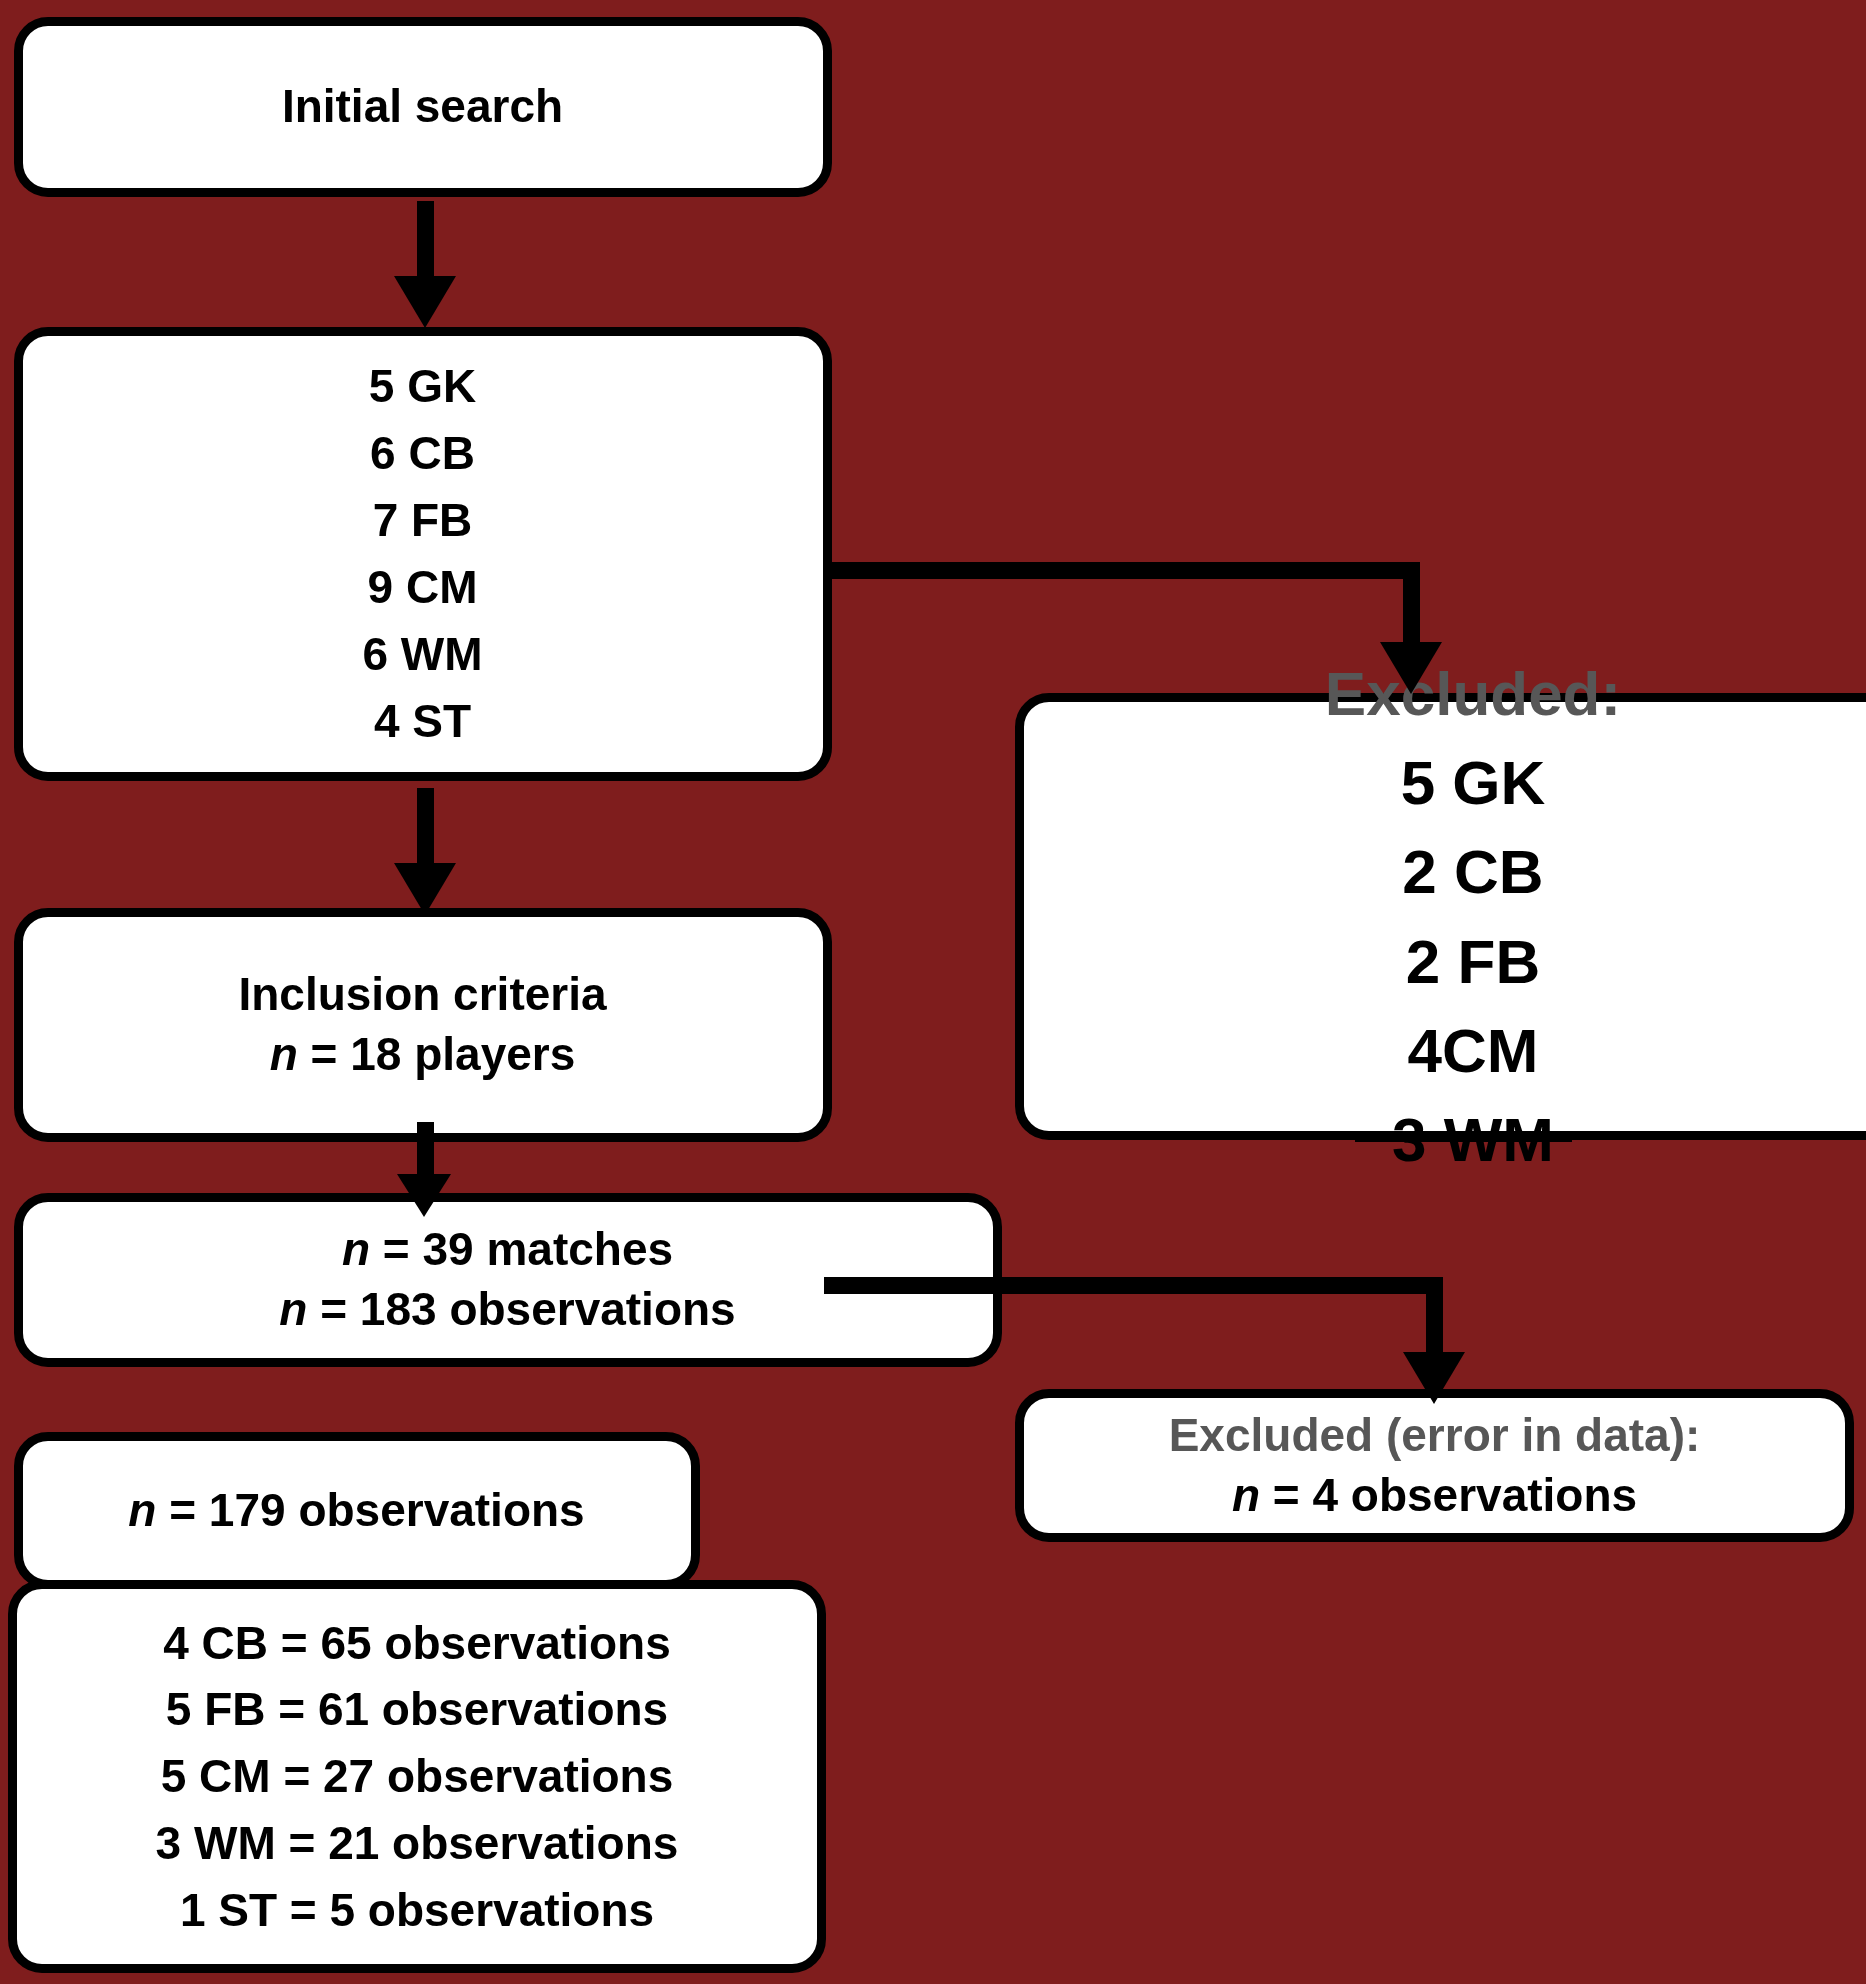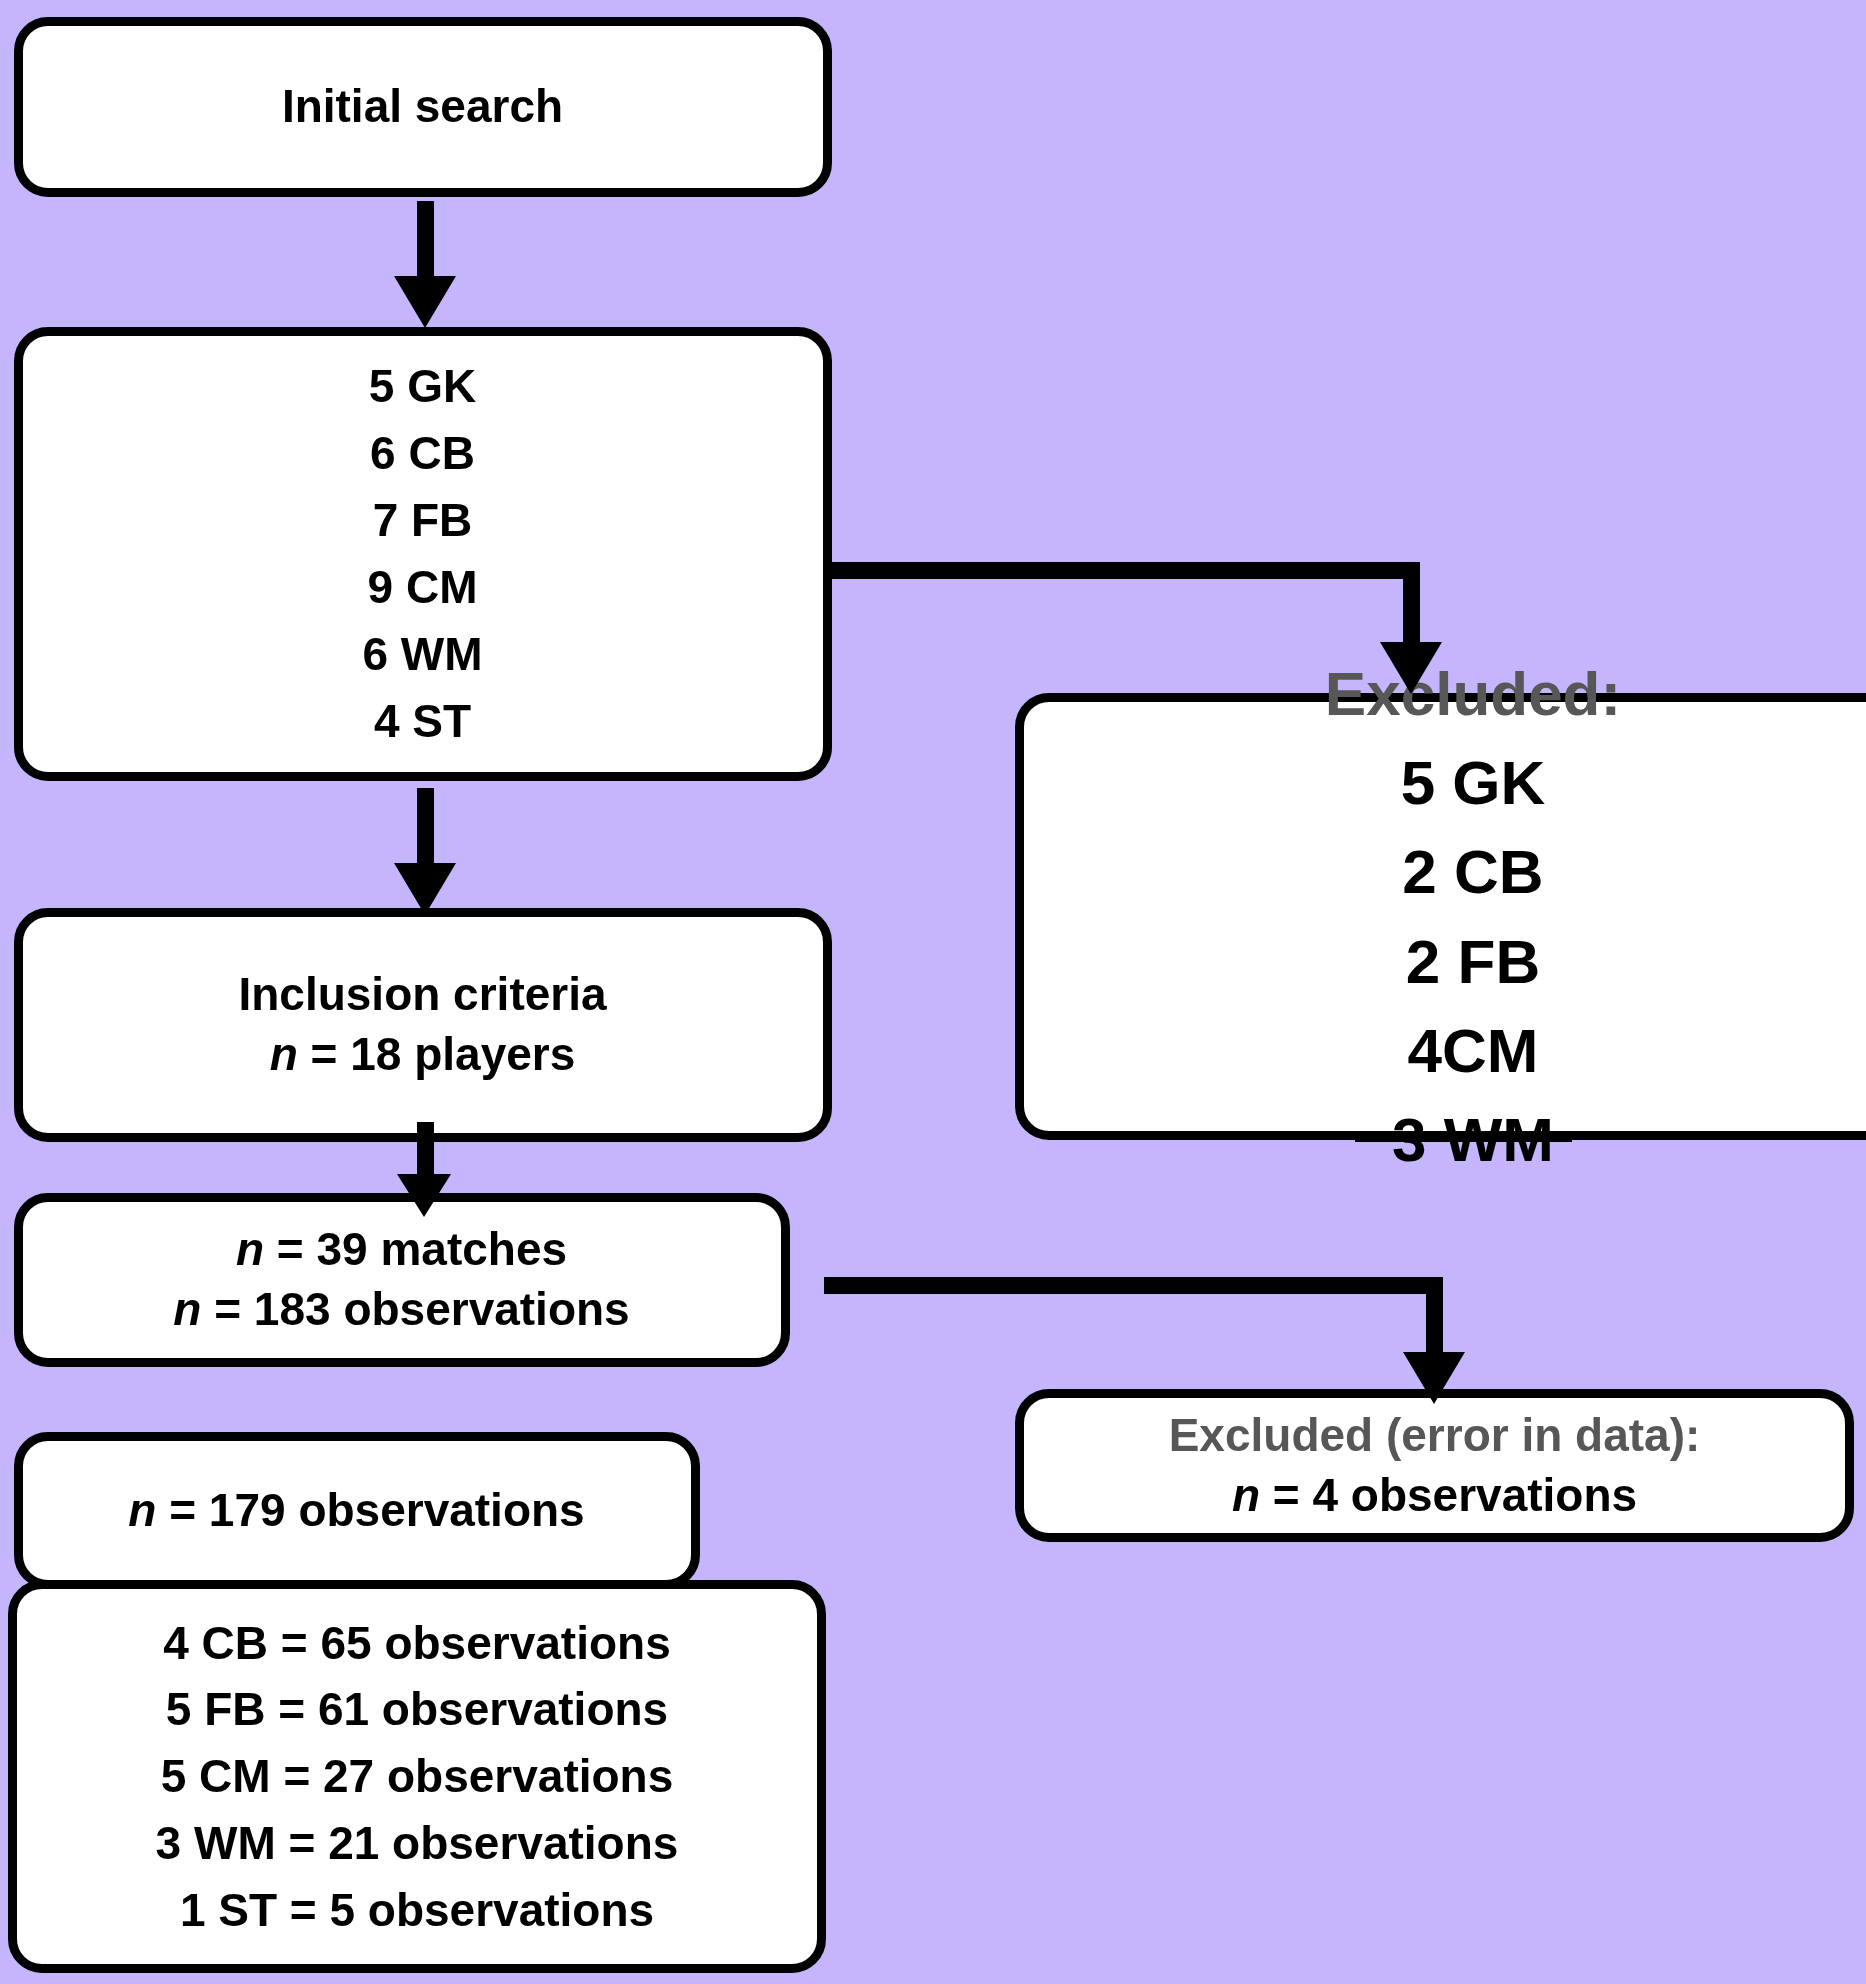--- a/index.html
+++ b/index.html
@@ -8,21 +8,21 @@
     padding: 0;
     background: #ffffff;
   }
   body {
     font-family: "Liberation Sans", sans-serif;
   }
   #flow-root {
     position: relative;
     width: 1867px;
     height: 1985px;
-    background: #c4b5fd;
+    background: #7f1d1d;
     overflow: hidden;
   }
   .node {
     position: absolute;
     box-sizing: border-box;
     background: #ffffff;
     border: 9.7px solid #000000;
     border-radius: 34px;
     display: flex;
     flex-direction: column;
@@ -52,21 +52,21 @@
   #node-positions {
     left: 13.5px;  top: 327px;  width: 818px; height: 454px;
     font-size: 46px;
     line-height: 1.46;
   }
   #node-inclusion {
     left: 13.5px;  top: 908px; width: 818px; height: 234px;
     font-size: 46px;
   }
   #node-matches {
-    left: 13.5px;  top: 1193px; width: 776px; height: 174px;
+    left: 13.5px;  top: 1193px; width: 988px; height: 174px;
     font-size: 46px;
   }
   #node-remaining {
     left: 13.5px;  top: 1432px; width: 686px; height: 157px;
     font-size: 46px;
   }
   #node-breakdown {
     left: 8px;  top: 1580px; width: 818px; height: 393px;
     font-size: 46px;
     line-height: 1.45;

